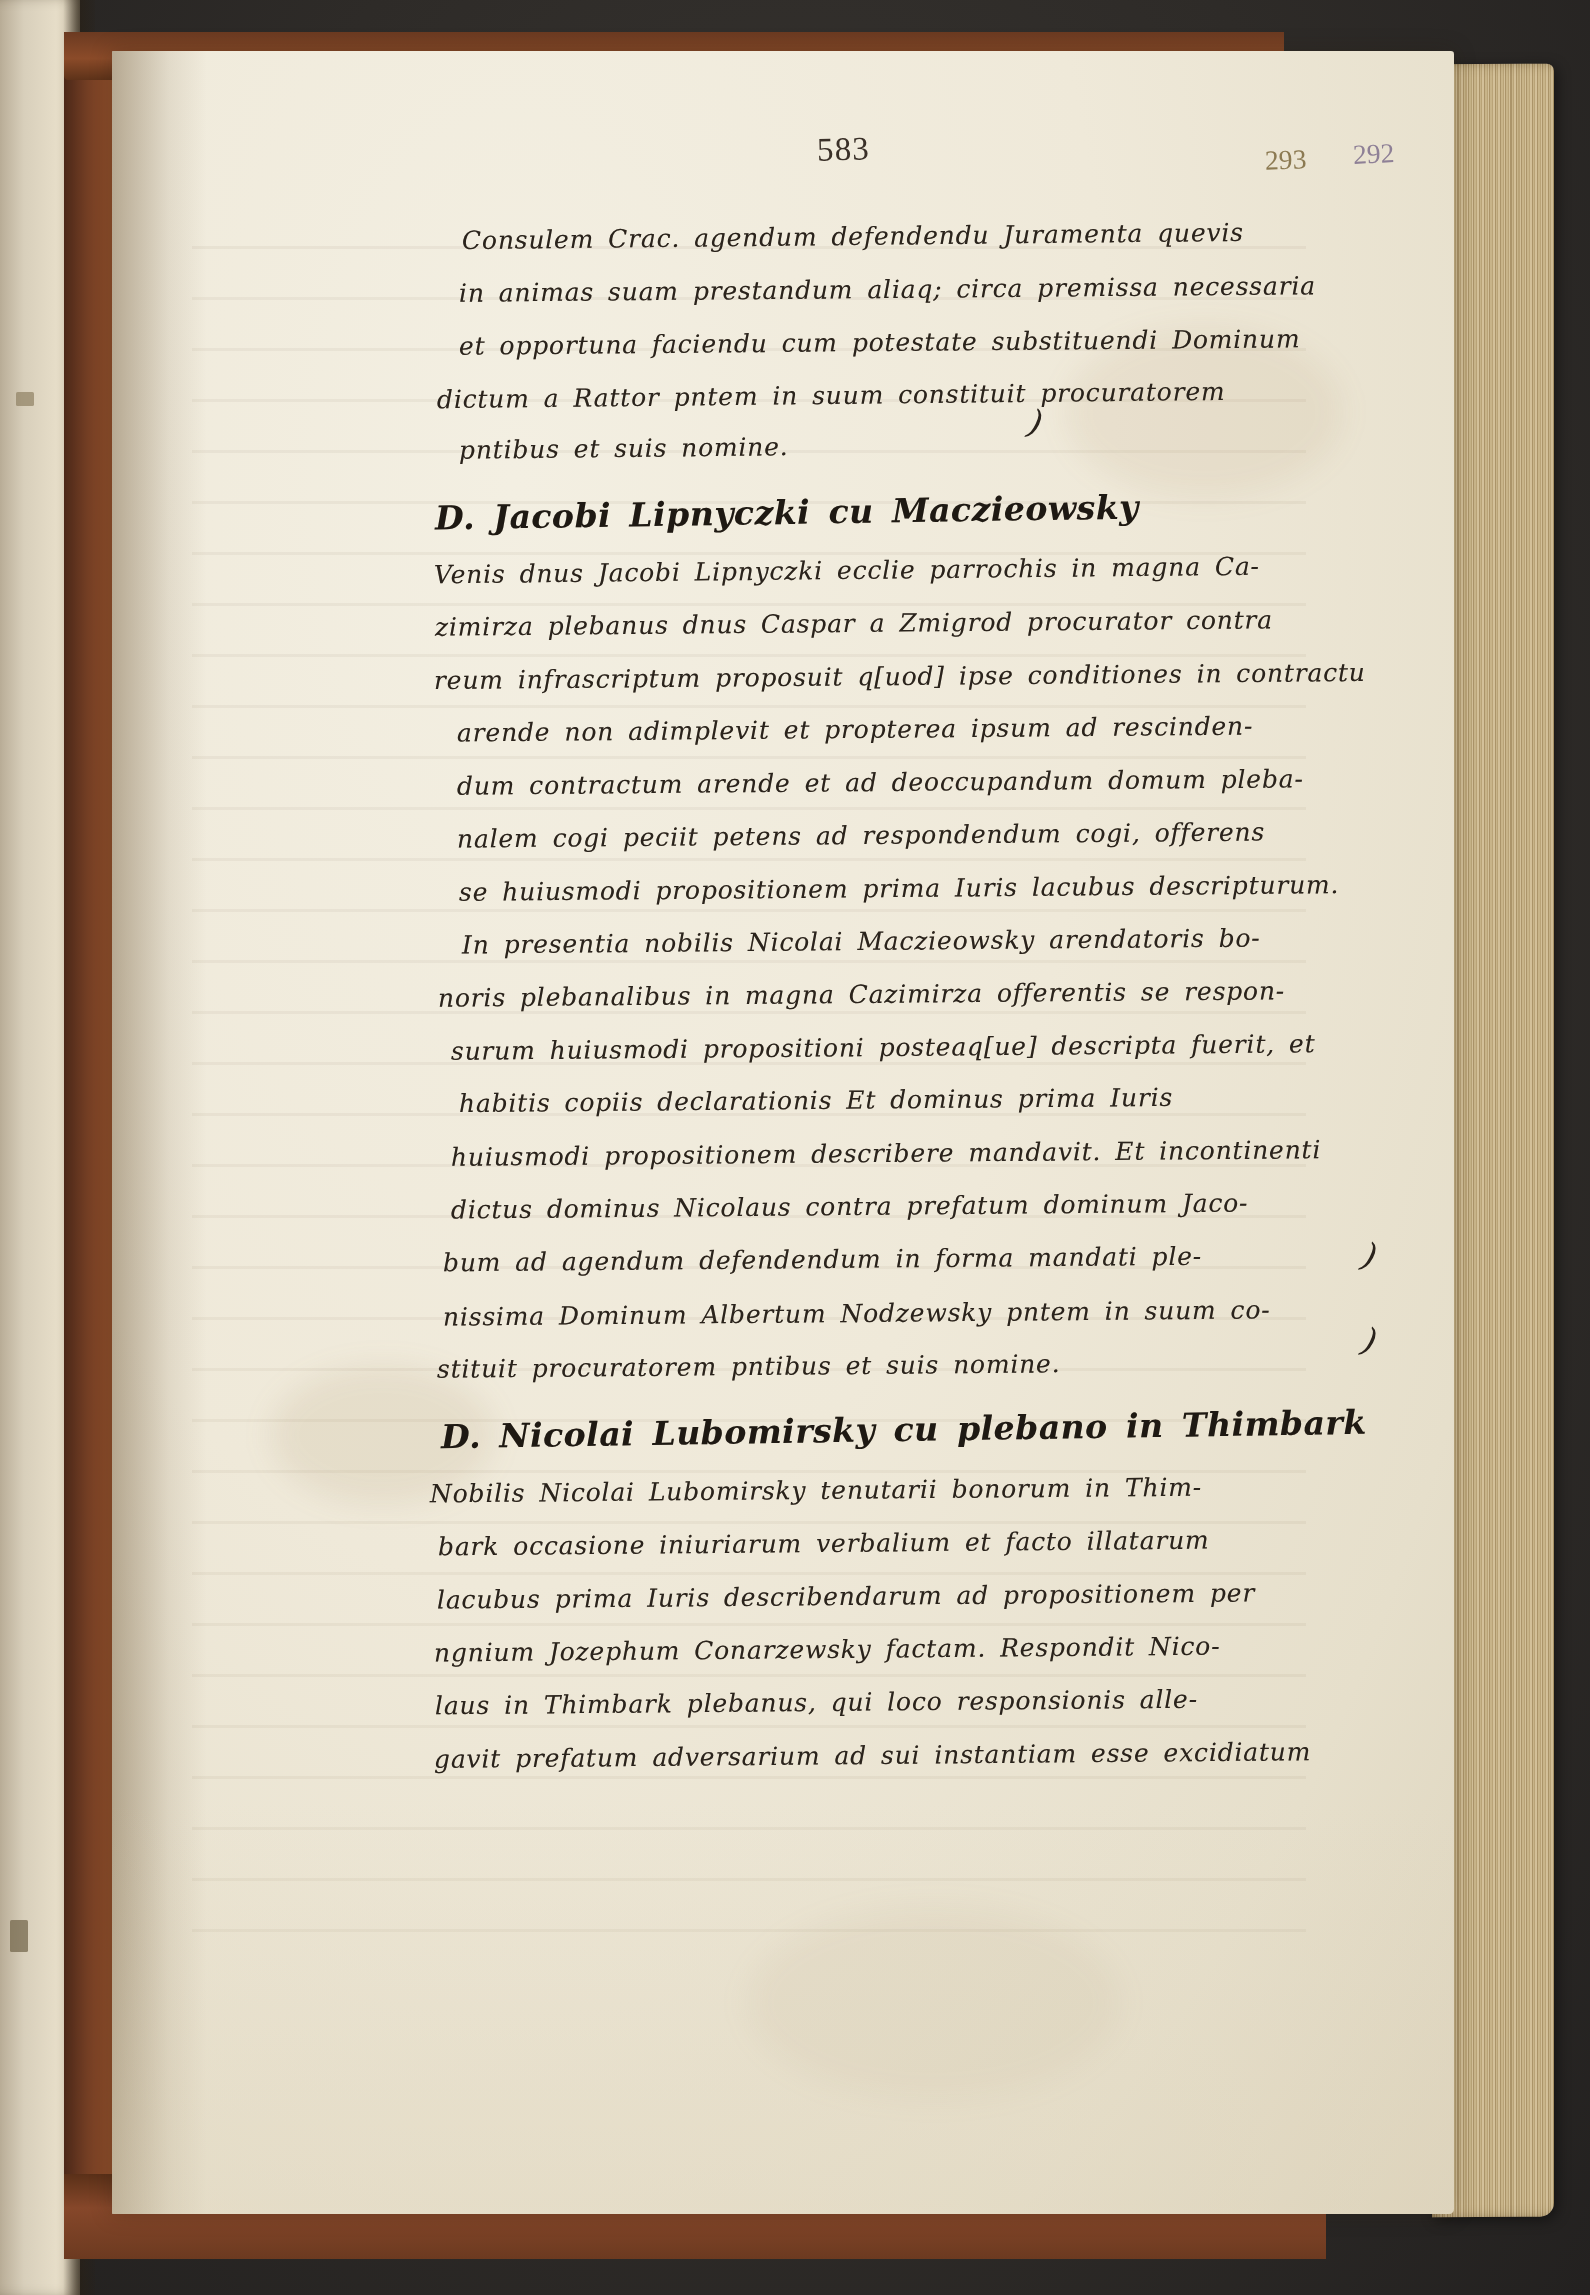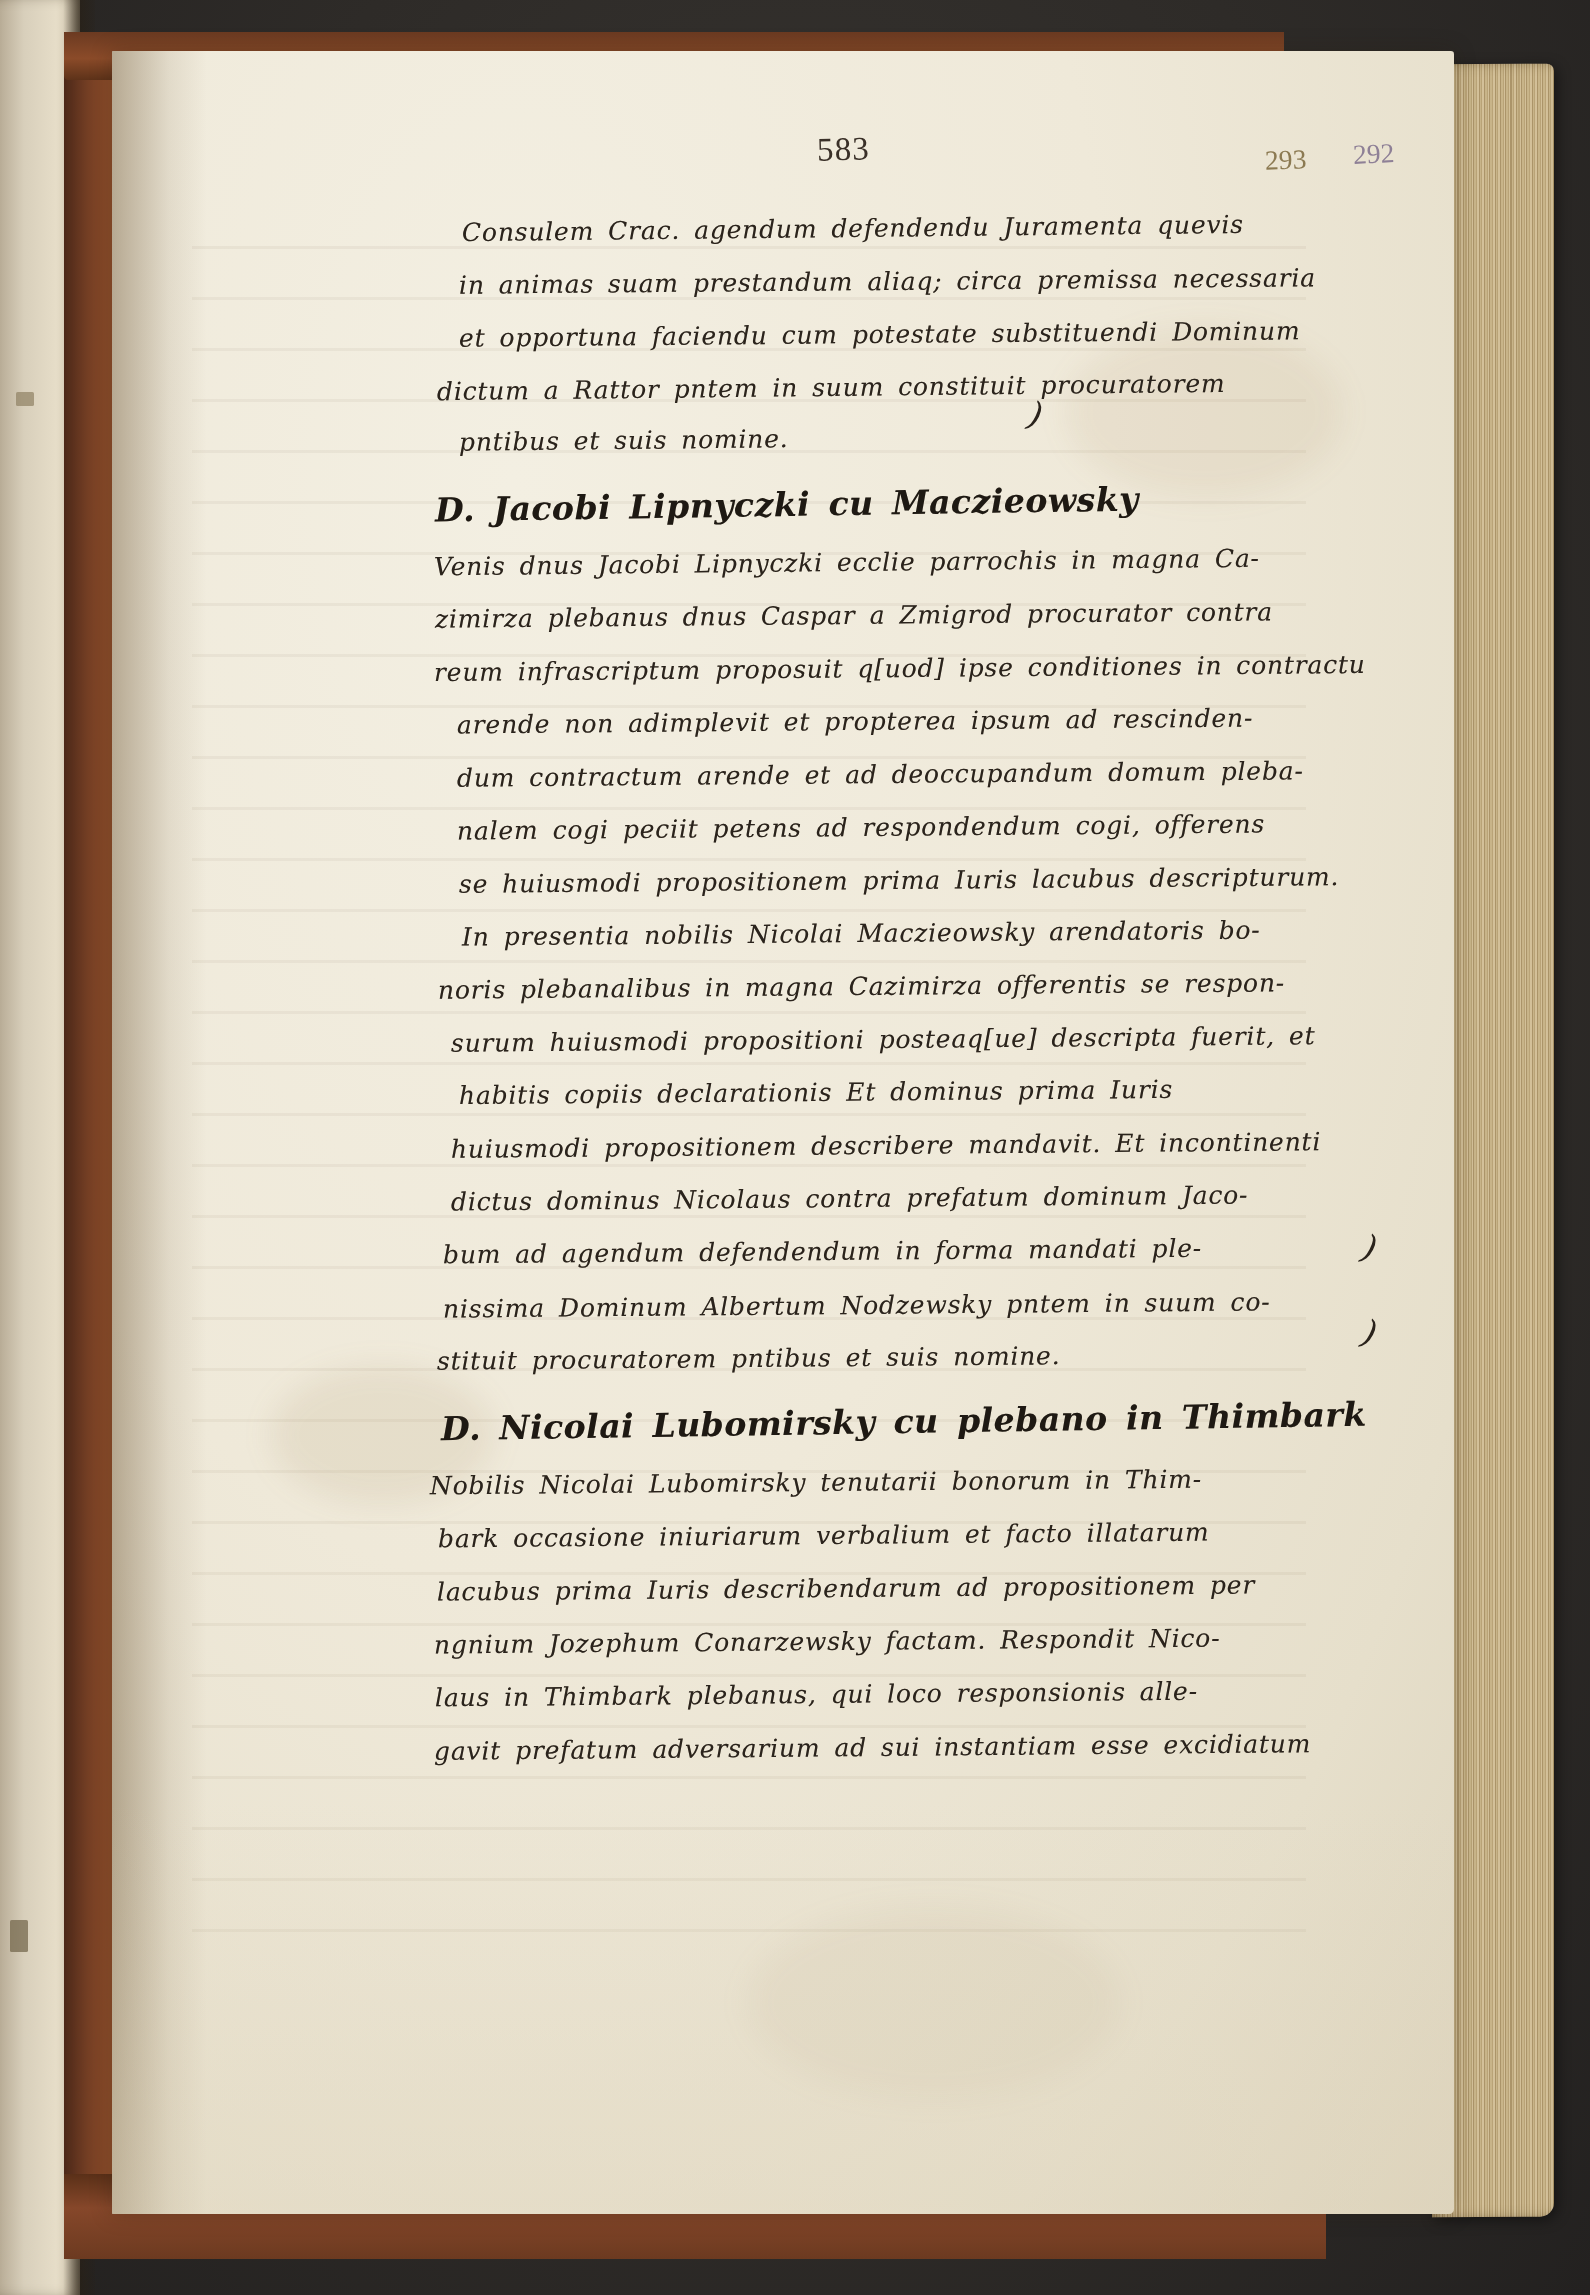--- a/index.html
+++ b/index.html
@@ -185,21 +185,21 @@
     font-family: "Liberation Serif", serif;
     font-size: 27.6px;
     color: #7f6f8c;
     transform: rotate(-3deg);
     opacity: .85;
   }
 
   
   #text-block {
     position: absolute;
-    left: 0; top: 4px;
+    left: 0; top: 12px;
     width: 1174px; height: 2163px;
   }
   .line {
     position: absolute;
     white-space: nowrap;
     color: #2a231c;
     font-family: "DejaVu Serif", serif;
     font-style: italic;
     font-size: 25px;
     letter-spacing: 0.8px;

